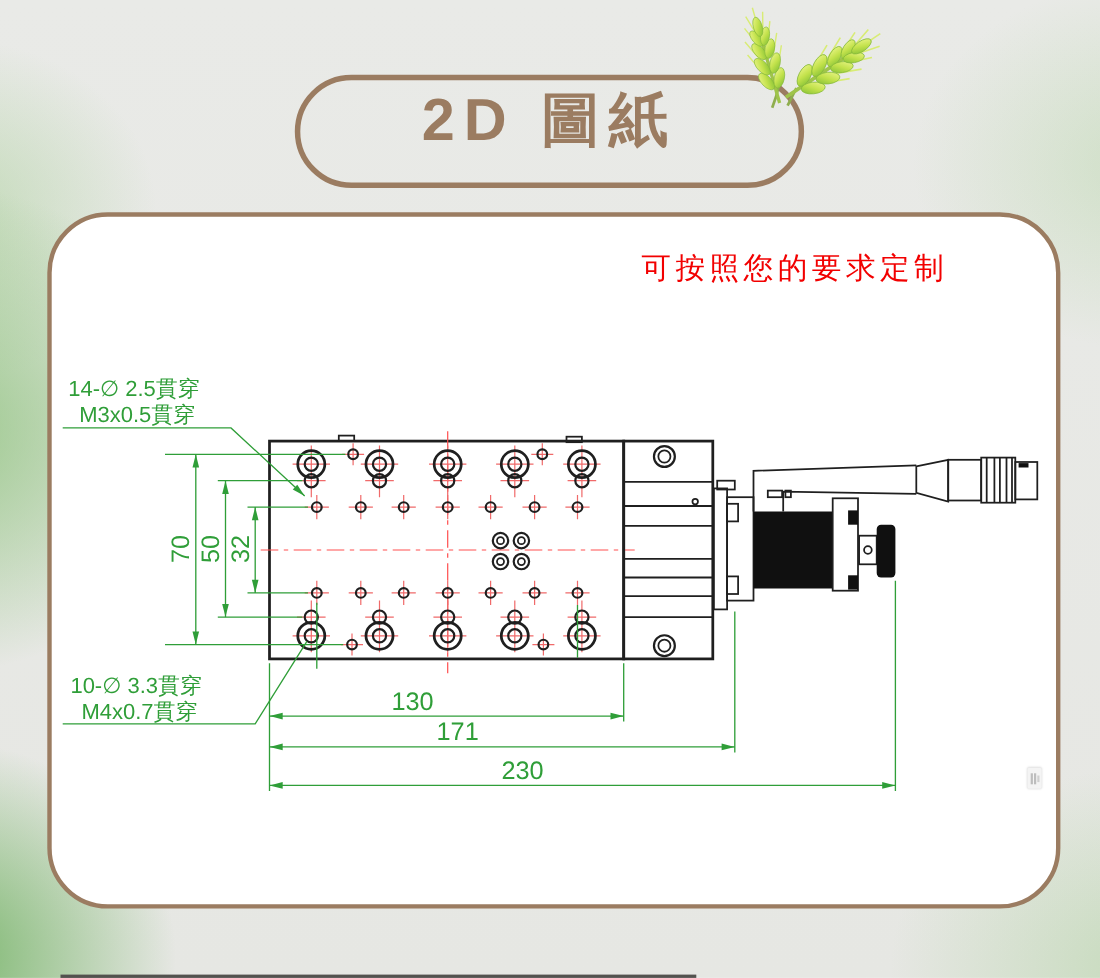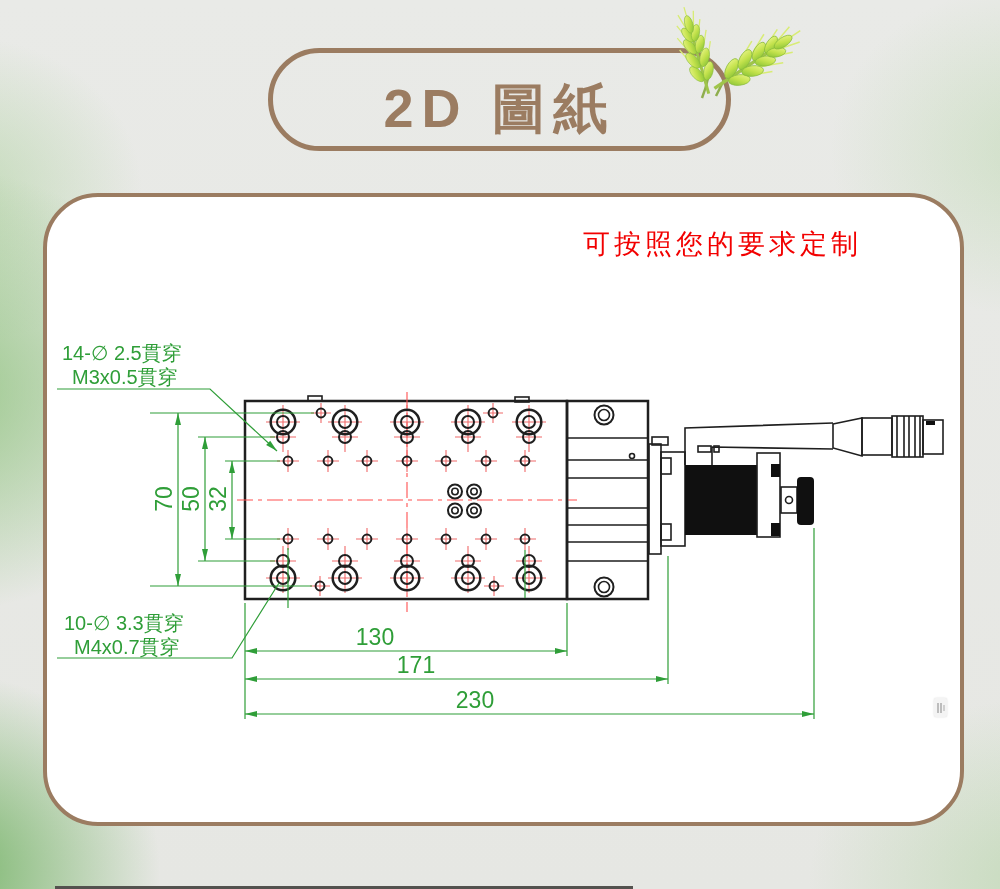--- a/index.html
+++ b/index.html
@@ -8,23 +8,23 @@
     font-family:"Liberation Sans",sans-serif;
     background:
       radial-gradient(380px 320px at -70px 390px, rgba(122,186,102,.75), rgba(122,186,102,0) 70%),
       radial-gradient(300px 280px at -50px 870px, rgba(100,172,84,.85), rgba(100,172,84,0) 70%),
       radial-gradient(260px 220px at -40px 190px, rgba(150,200,130,.45), rgba(150,200,130,0) 70%),
       radial-gradient(300px 240px at 1040px 150px, rgba(160,205,140,.35), rgba(160,205,140,0) 70%),
       radial-gradient(330px 260px at 1040px 880px, rgba(150,200,130,.4), rgba(150,200,130,0) 70%),
       linear-gradient(#e9eae7, #e6e7e3);
   }
   .title-pill{
-    position:absolute; left:268px; top:48px; width:463px; height:103px;
+    position:absolute; left:268px; top:68px; width:463px; height:103px;
     border:5px solid #9b7c61; border-radius:56px; box-sizing:border-box;
-    display:flex; align-items:flex-end; justify-content:center;
+    display:flex; align-items:flex-start; justify-content:center;
   }
   .title-pill span{
     color:#9b7c61; font-size:54px; font-weight:600; letter-spacing:8px;
   }
   .panel{
     position:absolute; left:43px; top:193px; width:921px; height:633px;
     box-sizing:border-box; border:4px solid #9b7c61; border-radius:55px;
     background:#ffffff;
   }
   .slogan{

